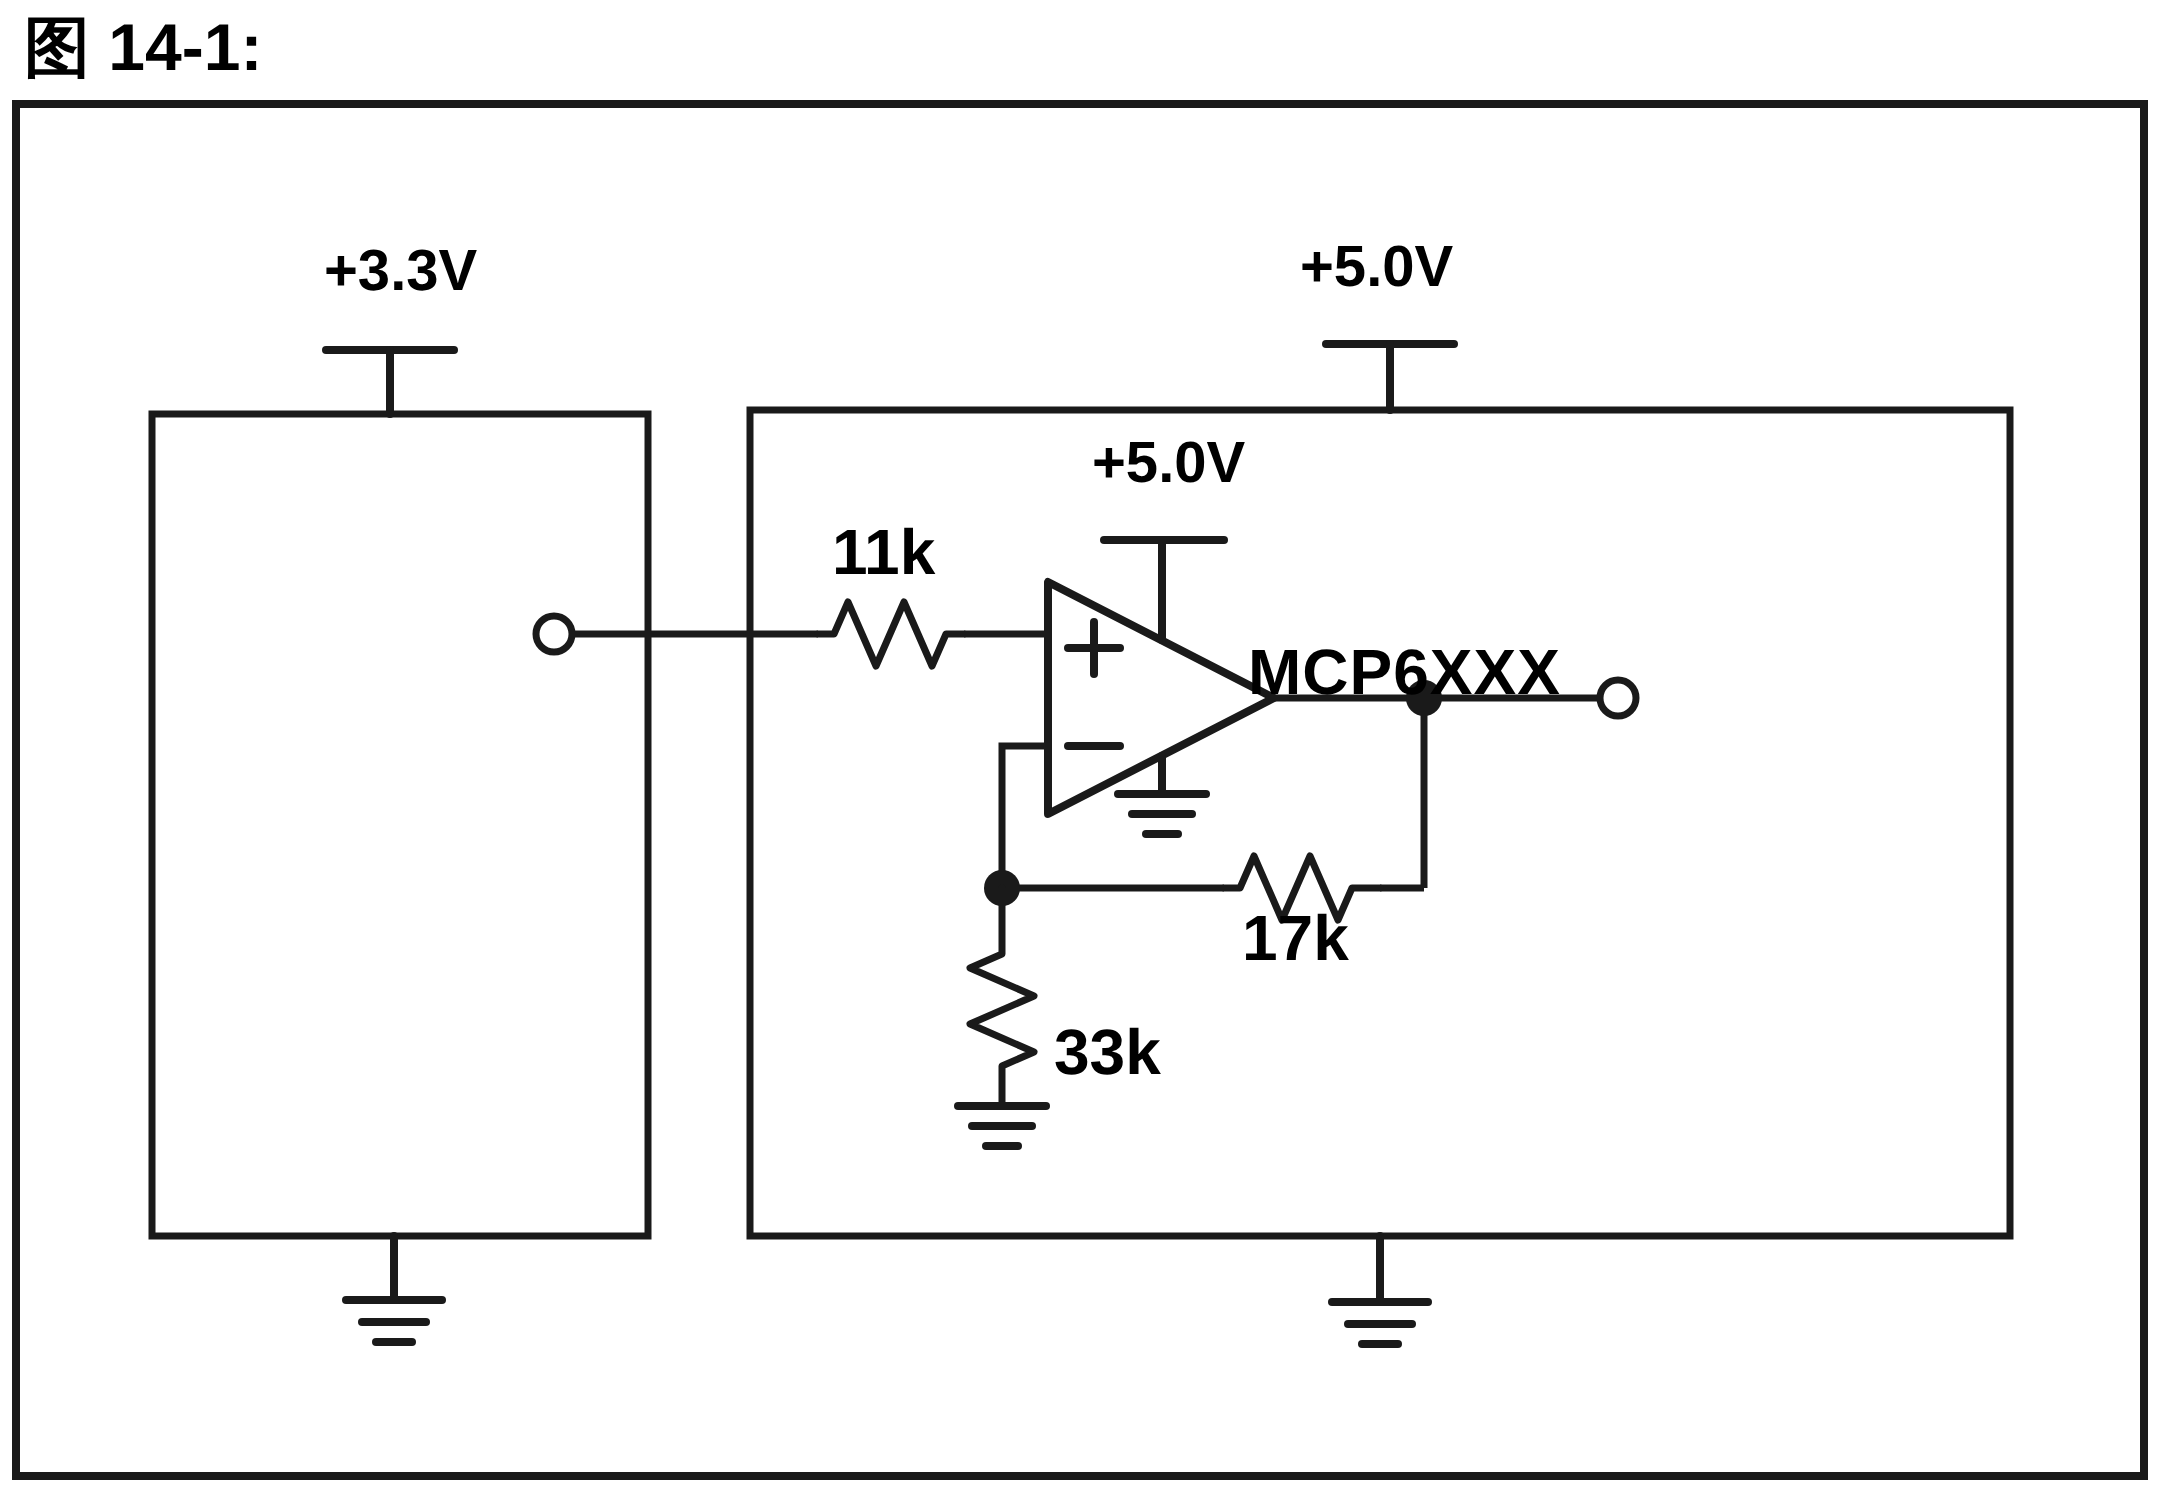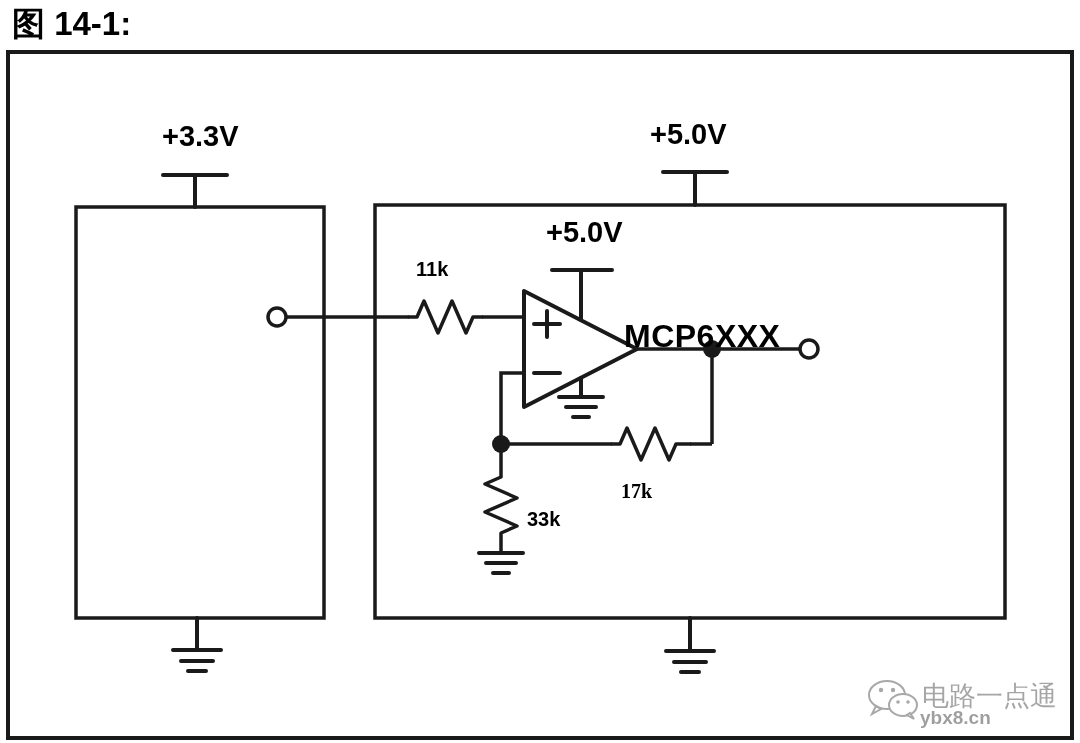--- a/index.html
+++ b/index.html
@@ -57,21 +57,21 @@
     width: 1080px;
     height: 743px;
   }
   .lbl {
     position: absolute;
     color: #000000;
     white-space: nowrap;
     font-family: "Liberation Sans", sans-serif;
   }
   .lbl-supply   { font-size: 29px; font-weight: bold; }
-  .lbl-res      { font-size: 20px; font-weight: bold; }
+  .lbl-res      { font-size: 32px; font-weight: bold; }
   .lbl-part     { font-size: 32px; font-weight: bold; letter-spacing: 0.5px; }
   
   #watermark {
     position: absolute;
     left: 866px;
     top: 676px;
     width: 206px;
     height: 60px;
     opacity: 0.42;
   }
@@ -195,34 +195,20 @@
   </svg>
 
   <span class="lbl lbl-supply" style="left:150px; top:120px;margin-left:12px;">+3.3V</span>
 
   <span class="lbl lbl-supply" style="left:650px; top:118px;">+5.0V</span>
 
   <span class="lbl lbl-supply" style="left:546px; top:216px;">+5.0V</span>
 
   <span class="lbl lbl-res" style="left:416px; top:258px;">11k</span>
 
-  <span class="lbl lbl-res" style="left:621px; top:480px;font-family:Liberation Serif, serif;">17k</span>
+  <span class="lbl lbl-res" style="left:621px; top:451px;">17k</span>
 
   <span class="lbl lbl-res" style="left:527px; top:508px;">33k</span>
 
   <span class="lbl lbl-part" style="left:624px; top:290px;margin-top:28px;">MCP6XXX</span>
 
-  <div id="watermark">
-    <svg id="wm-logo" viewBox="0 0 54 42">
-      <ellipse cx="21" cy="17" rx="18" ry="14" fill="none" stroke="#333333" stroke-width="2"></ellipse>
-      <path d="M10 28 L6 36 L15 31 Z" fill="none" stroke="#333333" stroke-width="2"></path>
-      <circle cx="15" cy="12" r="2.2" fill="#333333"></circle>
-      <circle cx="27" cy="12" r="2.2" fill="#333333"></circle>
-      <ellipse cx="37" cy="27" rx="14" ry="11" fill="#ffffff" stroke="#333333" stroke-width="2"></ellipse>
-      <path d="M44 35 L48 41 L41 37 Z" fill="#ffffff" stroke="#333333" stroke-width="2"></path>
-      <circle cx="32" cy="24" r="1.8" fill="#333333"></circle>
-      <circle cx="42" cy="24" r="1.8" fill="#333333"></circle>
-    </svg>
-    <span id="wm-text">电路一点通</span>
-    <span id="wm-sub">ybx8.cn</span>
-  </div>
 
 </div>
 
 </body></html>

